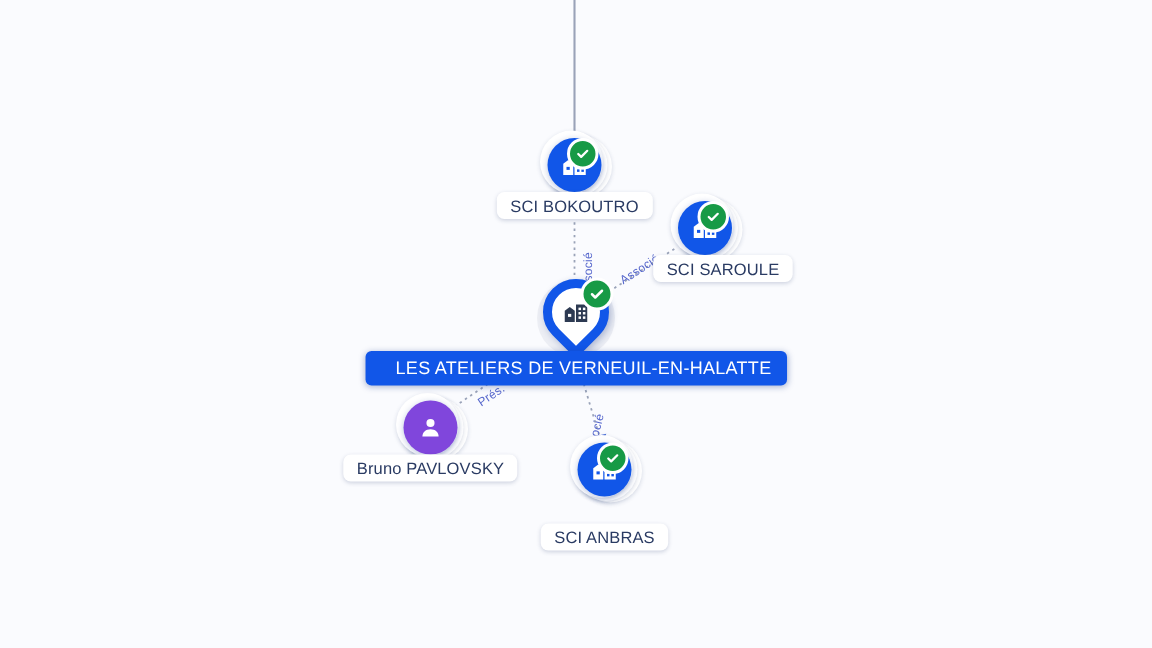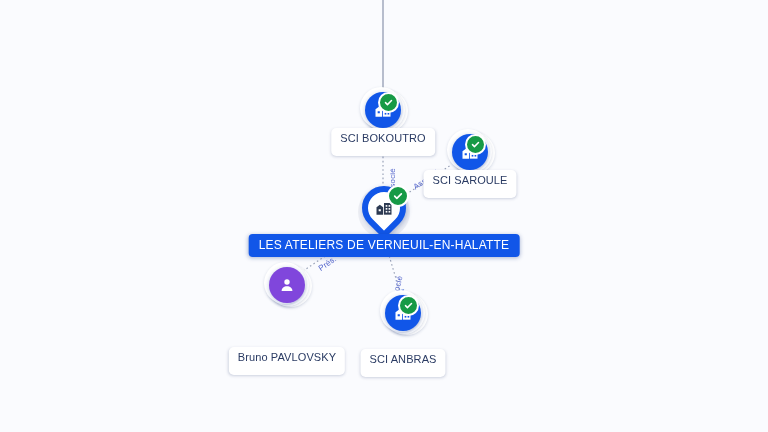--- a/index.html
+++ b/index.html
@@ -138,30 +138,30 @@
 
   
   .node-label {
     position: absolute;
     transform: translateX(-50%);
     white-space: nowrap;
     background: #ffffff;
     color: #2a3b63;
     font-size: 11px;
     line-height: 1;
-    padding: 5px 9px 12px 9px;
+    padding: 5px 9px 2px 9px;
     border-radius: 5px;
     box-shadow: 0 1px 3px rgba(40,60,110,0.22);
     letter-spacing: 0.1px;
   }
   .node-label.primary {
     background: #1156e8;
     color: #ffffff;
     font-size: 12px;
-    padding: 5px 10px 6px 10px;
+    padding: 5px 10px 6px 20px;
     border-radius: 4px;
     box-shadow: 0 1px 4px rgba(20,50,130,0.35);
     letter-spacing: 0.2px;
   }
 
   
   .edge-label {
     position: absolute;
     color: #5566cc;
     font-size: 8px;
@@ -243,21 +243,21 @@
         <rect x="14" y="15.5" width="2" height="2" fill="#1156e8"></rect>
         <rect x="17.5" y="15.5" width="2" height="2" fill="#1156e8"></rect>
         <rect x="5.6" y="13.5" width="2.6" height="2.4" fill="#1156e8"></rect>
       </svg>
     </div>
     <div class="check-badge">
       <svg width="9" height="9" viewBox="0 0 12 12" fill="none">
         <path d="M2 6.2l2.6 2.6L10 3.4" stroke="#ffffff" stroke-width="2" stroke-linecap="round" stroke-linejoin="round"></path>
       </svg>
     </div>
-    <div class="node-label" style="left:0px; top:18px;text-align:center;">SCI SAROULE</div>
+    <div class="node-label" style="left:12px; top:18px;text-align:center;">SCI SAROULE</div>
   </div>
 
   <div class="node" style="left:403px; top:313px;">
     <div class="node-stack">
       <div class="stack-card c1"></div>
       <div class="stack-card c2"></div>
       <div class="stack-card c3"></div>
     </div>
     <div class="node-circle">
       <svg width="20" height="20" viewBox="0 0 24 24" fill="none">
@@ -285,21 +285,21 @@
       <div class="stack-card c1"></div>
       <div class="stack-card c2"></div>
       <div class="stack-card c3"></div>
     </div>
     <div class="node-circle person">
       <svg width="18" height="18" viewBox="0 0 24 24" fill="none">
         <circle cx="12" cy="8" r="3.6" fill="#ffffff"></circle>
         <path d="M4.8 20c0-3.9 3.2-6.4 7.2-6.4s7.2 2.5 7.2 6.4z" fill="#ffffff"></path>
       </svg>
     </div>
-    <div class="node-label" style="left:0px; top:18px;margin-top:44px;">Bruno PAVLOVSKY</div>
+    <div class="node-label" style="left:0px; top:18px;">Bruno PAVLOVSKY</div>
   </div>
 
   <div class="node" style="left:384px; top:212px;">
     <div class="pin-halo"></div>
     <div class="pin-wrap">
       <div class="pin-body"></div>
       <div class="pin-icon">
         <svg width="20" height="20" viewBox="0 0 24 24" fill="none">
           <path d="M3 20h8v-9l-4-3-4 3z" fill="#2d3a52"></path>
           <path d="M12 20h9V6h-9z" fill="#2d3a52"></path>

